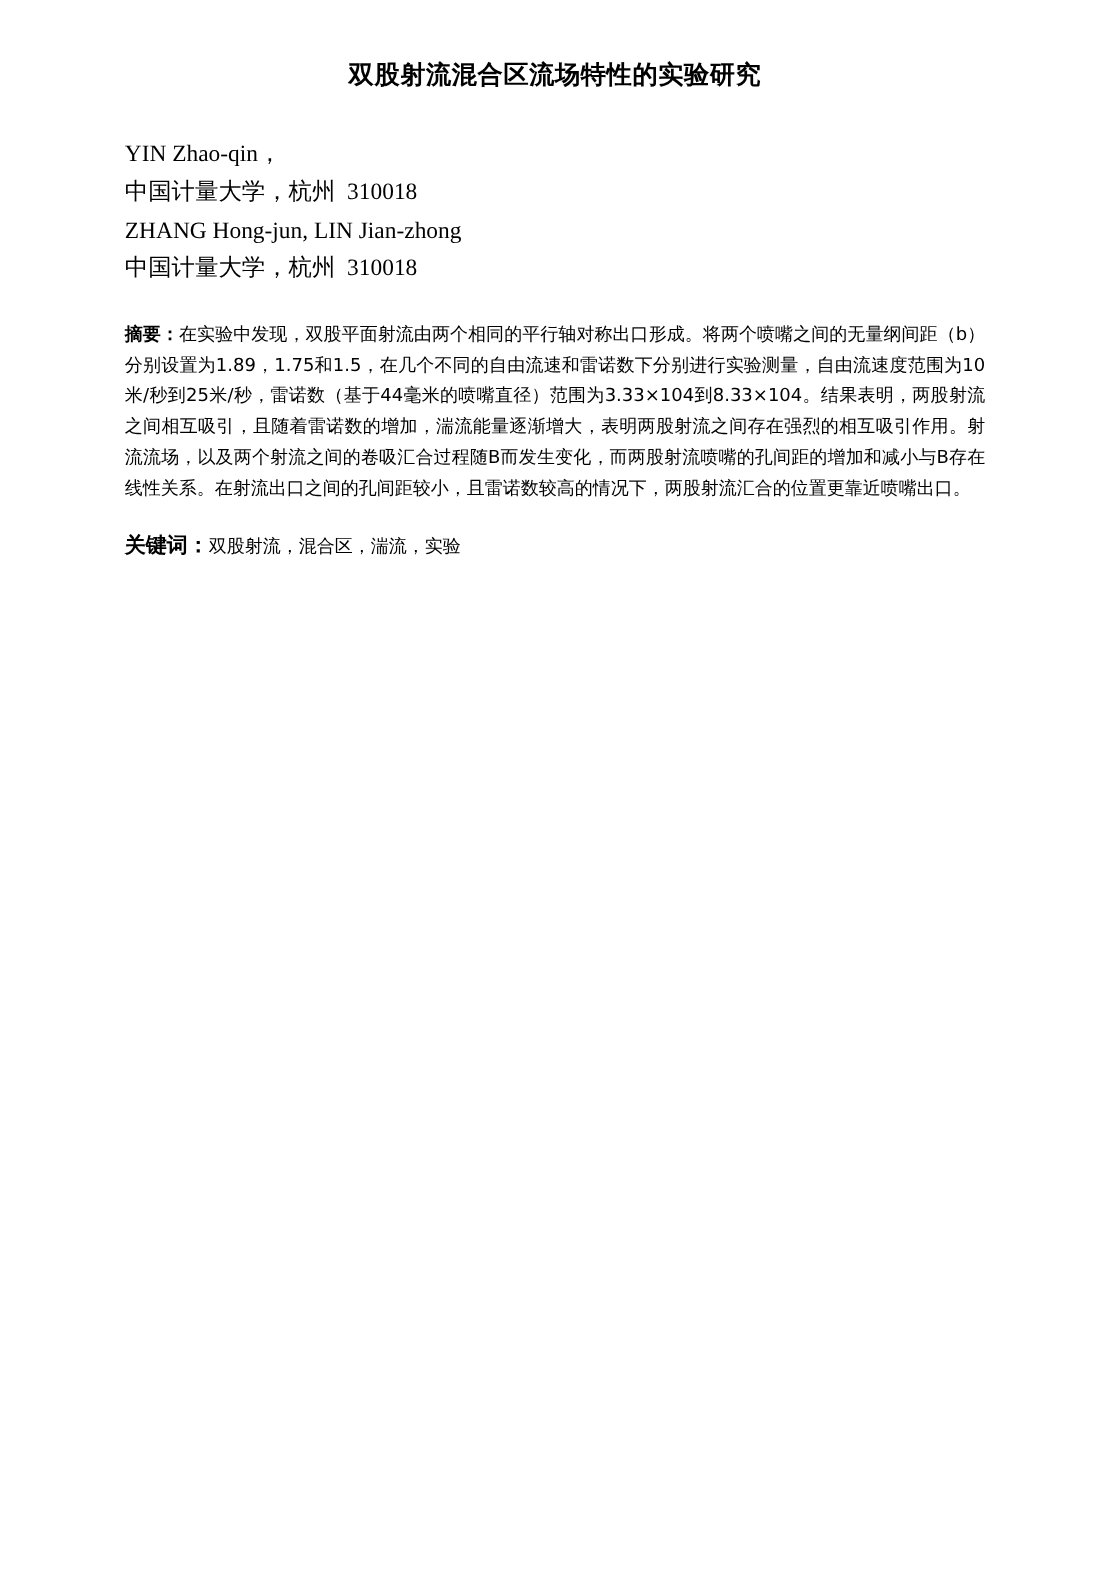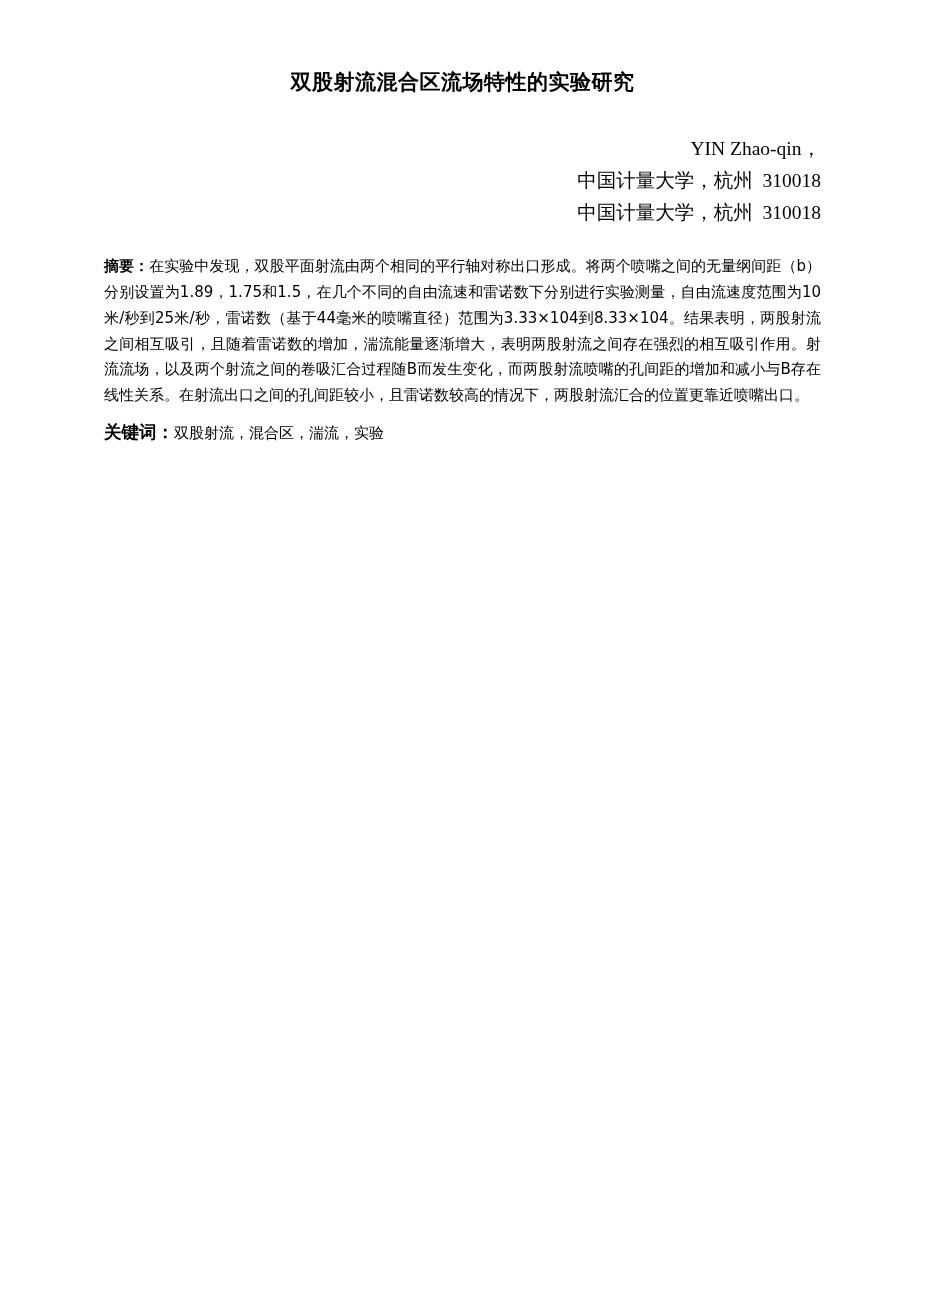--- a/index.html
+++ b/index.html
@@ -16,52 +16,52 @@
     overflow: hidden;
   }
   .page {
     width: 925px;
     height: 1309px;
     box-sizing: border-box;
     padding: 0 104px;
     position: relative;
   }
   .doc-title {
-    margin-top: 68px;
+    margin-top: 48px;
     text-align: center;
     font-family: "DejaVu Sans", "Liberation Sans", sans-serif;
     font-size: 21px;
     font-weight: bold;
     letter-spacing: 0.5px;
     line-height: 1.4;
   }
   .affiliation-block {
     margin-top: 36px;
-    text-align: right;
+    text-align: left;
     font-family: "Liberation Serif", "DejaVu Serif", serif;
     font-size: 19.5px;
     line-height: 1.62;
   }
   .affiliation-block .line {
     display: block;
     white-space: pre;
   }
   .abstract-block {
     margin-top: 26px;
     font-family: "DejaVu Sans", "Liberation Sans", sans-serif;
     font-size: 15px;
     line-height: 1.72;
     text-align: justify;
     text-justify: inter-ideograph;
   }
   .abstract-label {
     font-weight: bold;
   }
   .keywords-block {
-    margin-top: 8px;
+    margin-top: 20px;
     font-family: "DejaVu Sans", "Liberation Sans", sans-serif;
     font-size: 16.5px;
     line-height: 1.72;
   }
   .keywords-label {
     font-weight: bold;
     font-size: 17.5px;
   }
   .keywords-text {
     font-size: 15px;
@@ -70,20 +70,21 @@
 </head>
 <body>
 
 <div class="page">
 
   <div class="doc-title">双股射流混合区流场特性的实验研究</div>
 
   <div class="affiliation-block">
     <span class="line">YIN Zhao-qin，</span>
     <span class="line">中国计量大学，杭州  310018</span>
+    <span class="line">ZHANG Hong-jun, LIN Jian-zhong</span>
     <span class="line">中国计量大学，杭州  310018</span>
   </div>
 
   <div class="abstract-block">
     <span class="abstract-label">摘要：</span><span class="abstract-text">在实验中发现，双股平面射流由两个相同的平行轴对称出口形成。将两个喷嘴之间的无量纲间距（b）分别设置为1.89，1.75和1.5，在几个不同的自由流速和雷诺数下分别进行实验测量，自由流速度范围为10米/秒到25米/秒，雷诺数（基于44毫米的喷嘴直径）范围为3.33×104到8.33×104。结果表明，两股射流之间相互吸引，且随着雷诺数的增加，湍流能量逐渐增大，表明两股射流之间存在强烈的相互吸引作用。射流流场，以及两个射流之间的卷吸汇合过程随B而发生变化，而两股射流喷嘴的孔间距的增加和减小与B存在线性关系。在射流出口之间的孔间距较小，且雷诺数较高的情况下，两股射流汇合的位置更靠近喷嘴出口。</span>
   </div>
 
   <div class="keywords-block">
     <span class="keywords-label">关键词：</span><span class="keywords-text">双股射流，混合区，湍流，实验</span>
   </div>

